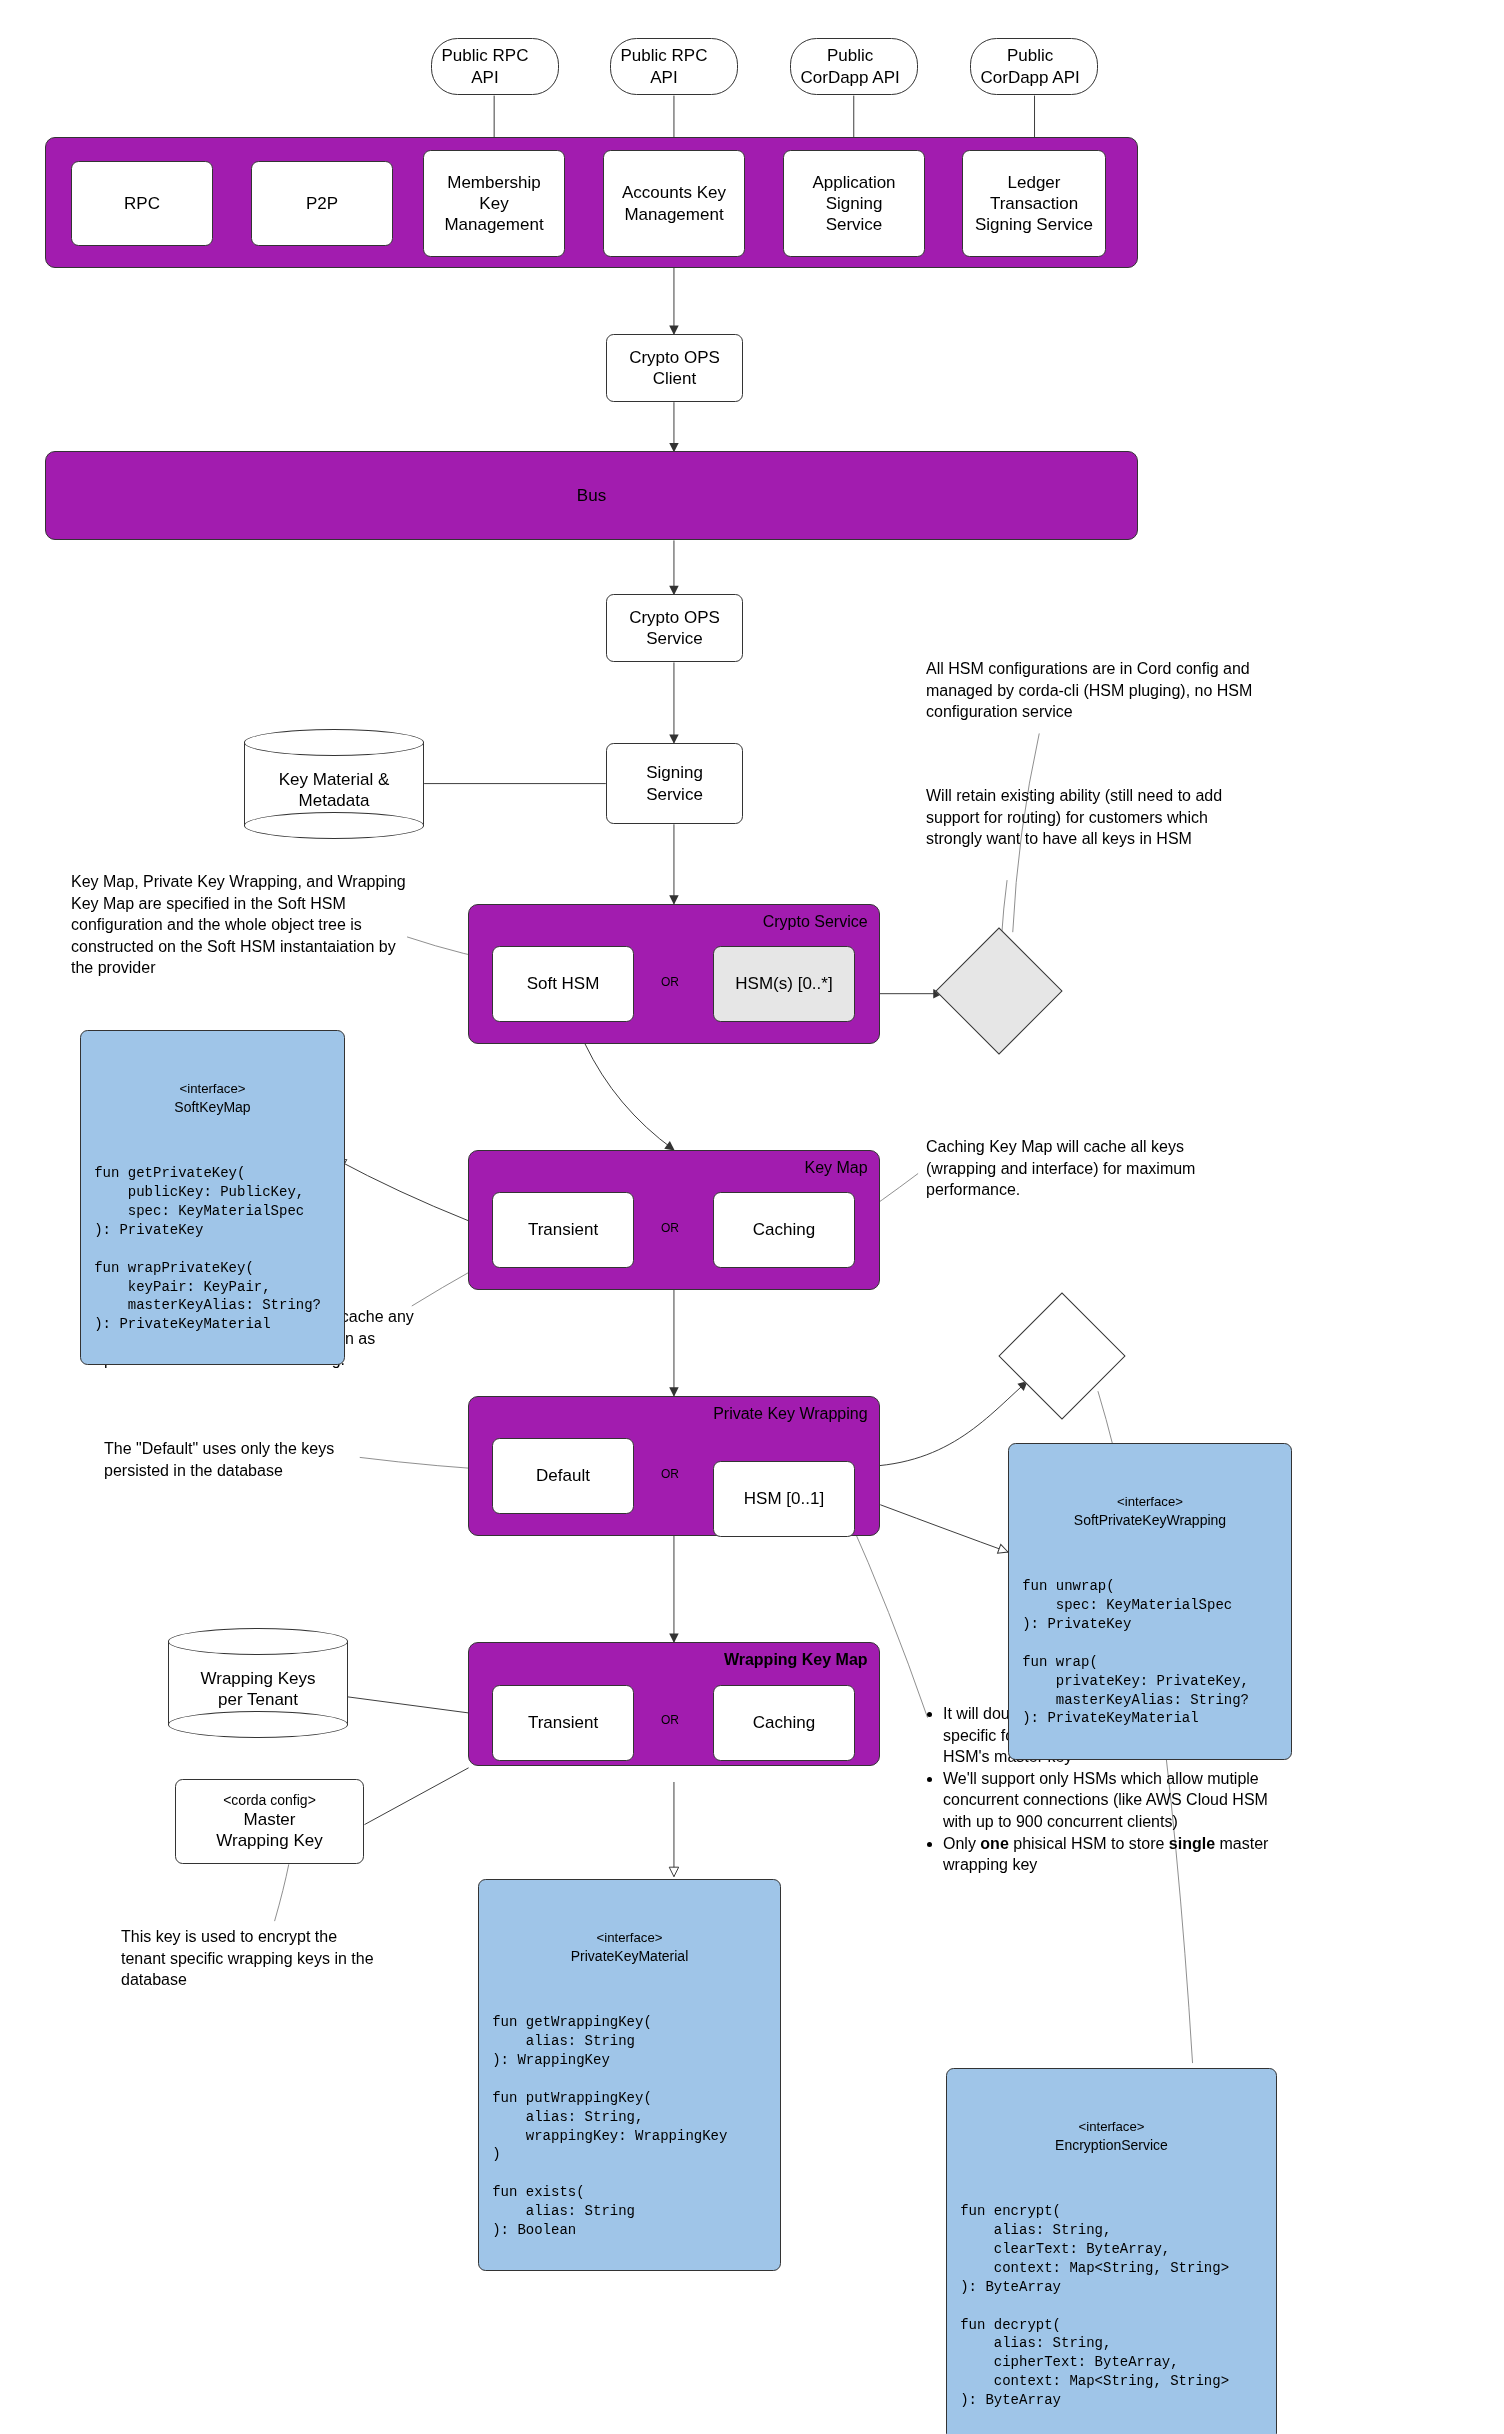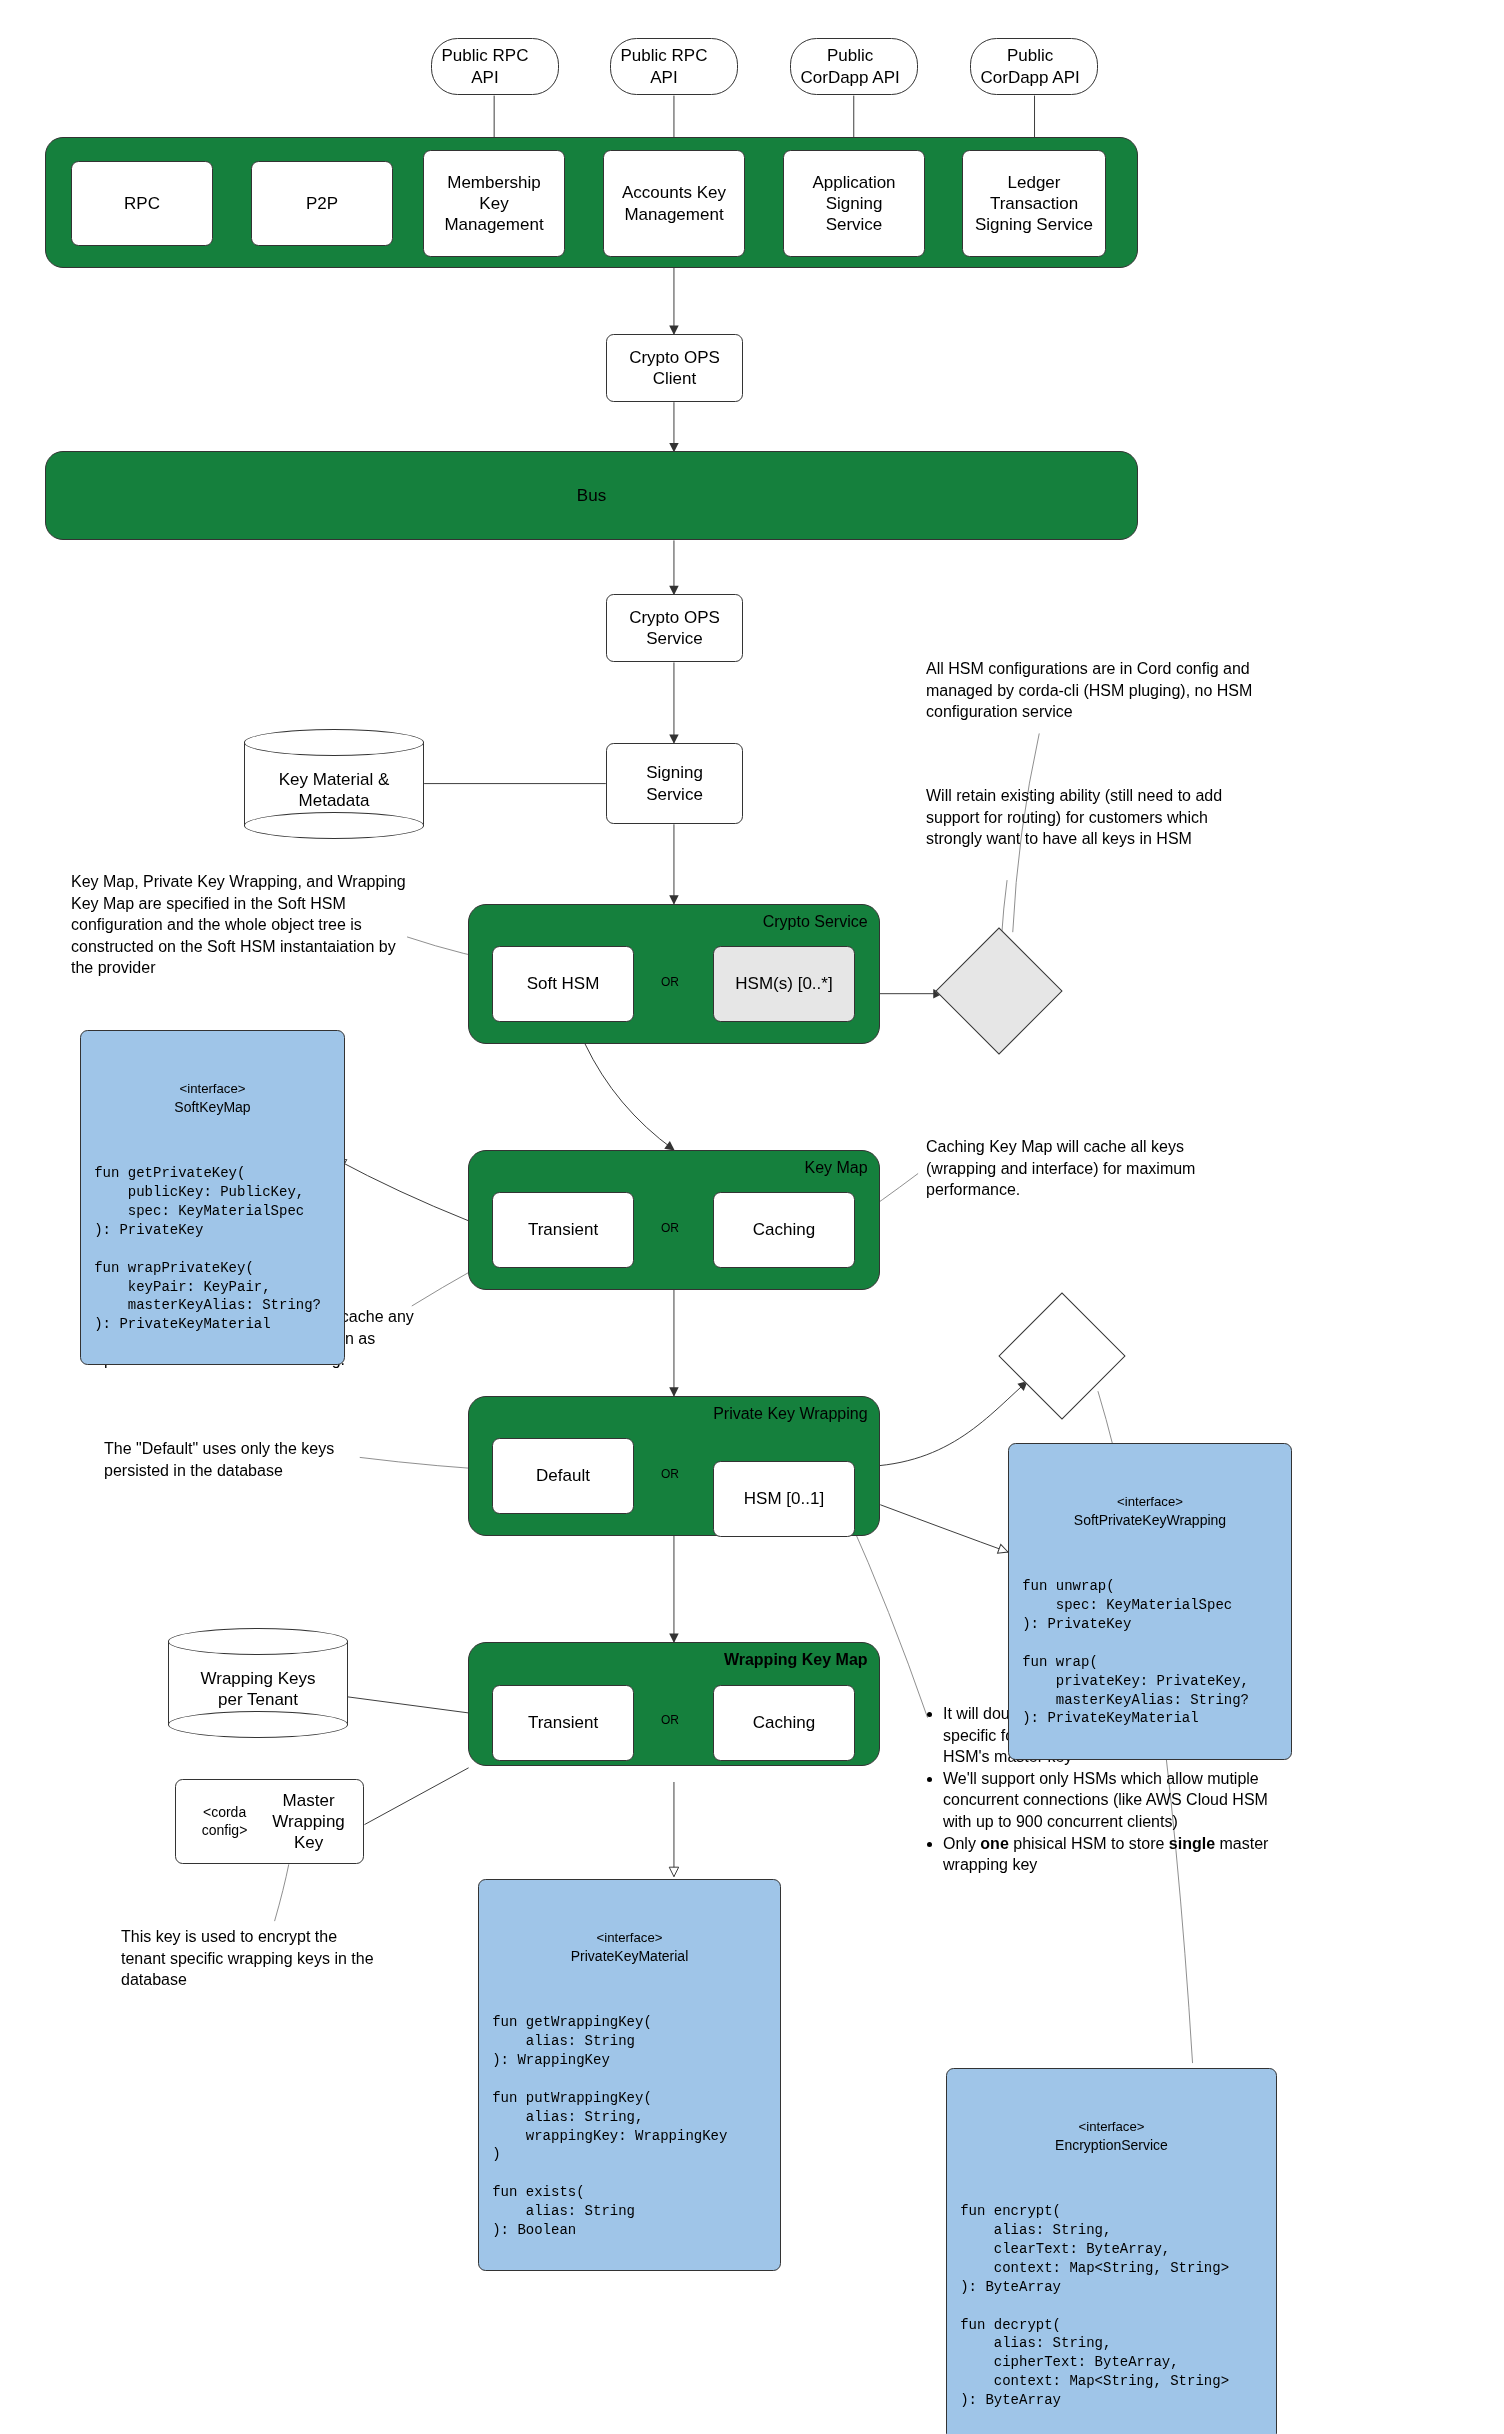--- a/index.html
+++ b/index.html
@@ -33,22 +33,22 @@
     align-items: center;
     justify-content: flex-start;
     text-align: center;
     background: #fff;
     line-height: 1.25;
     padding: 5.7px 9.5px;
   }
   .bigbox {
     position: absolute;
     border: 0.9px solid #333;
-    border-radius: 18px;
-    background: #15803d;
+    border-radius: 10px;
+    background: #a21caf;
   }
   .grouplabel {
     position: absolute;
     right: 11.4px;
     top: 7.6px;
     font-size: 16px;
   }
   .or {
     position: absolute;
     font-size: 12px;
@@ -284,21 +284,21 @@
     <span>Caching</span>
   </div>
 
 <div class="cylinder" style="left:168px; top:1628px; width:180px; height:109px;">
   <div class="cyl-body" style="left:0; top:13.2px; width:180px; height:83px;"></div>
   <div class="cyl-bot" style="left:0; top:83px; width:180px; height:26.5px;"></div>
   <div class="cyl-top" style="left:0; top:0; width:180px; height:26.5px;"></div>
   <div class="cyl-label" style="top:40px;">Wrapping Keys<br>per Tenant</div>
 </div>
 
-<div class="node" style="left:175px; top:1779px; width:189px; height:85px; ">
+<div class="node" style="left:175px; top:1779px; width:189px; height:85px; flex-direction:column;">
   <div style="font-size:14px;">&lt;corda config&gt;</div>
   <div>Master<br>Wrapping Key</div>
 </div>
 
 <div class="annot" style="left:926px; top:658px; width:379px;">All HSM configurations are in Cord config and managed by corda-cli (HSM pluging), no HSM configuration service</div>
 <div class="annot" style="left:926px; top:785px; width:312px;">Will retain existing ability (still need to add support for routing) for customers which strongly want to have all keys in HSM</div>
 <div class="annot" style="left:71px; top:871px; width:341px;">Key Map, Private Key Wrapping, and Wrapping Key Map are specified in the Soft HSM configuration and the whole object tree is constructed on the Soft HSM instantaiation by the provider</div>
 <div class="annot" style="left:926px; top:1136px; width:293px;">Caching Key Map will cache all keys (wrapping and interface) for maximum performance.</div>
 <div class="annot" style="left:104px; top:1306px; width:312px;">Transient implementation will not cache any keys, they will be disposed as soon as possible and is the default setting.</div>
 <div class="annot" style="left:104px; top:1438px; width:260px;">The "Default" uses only the keys persisted in the database</div>

